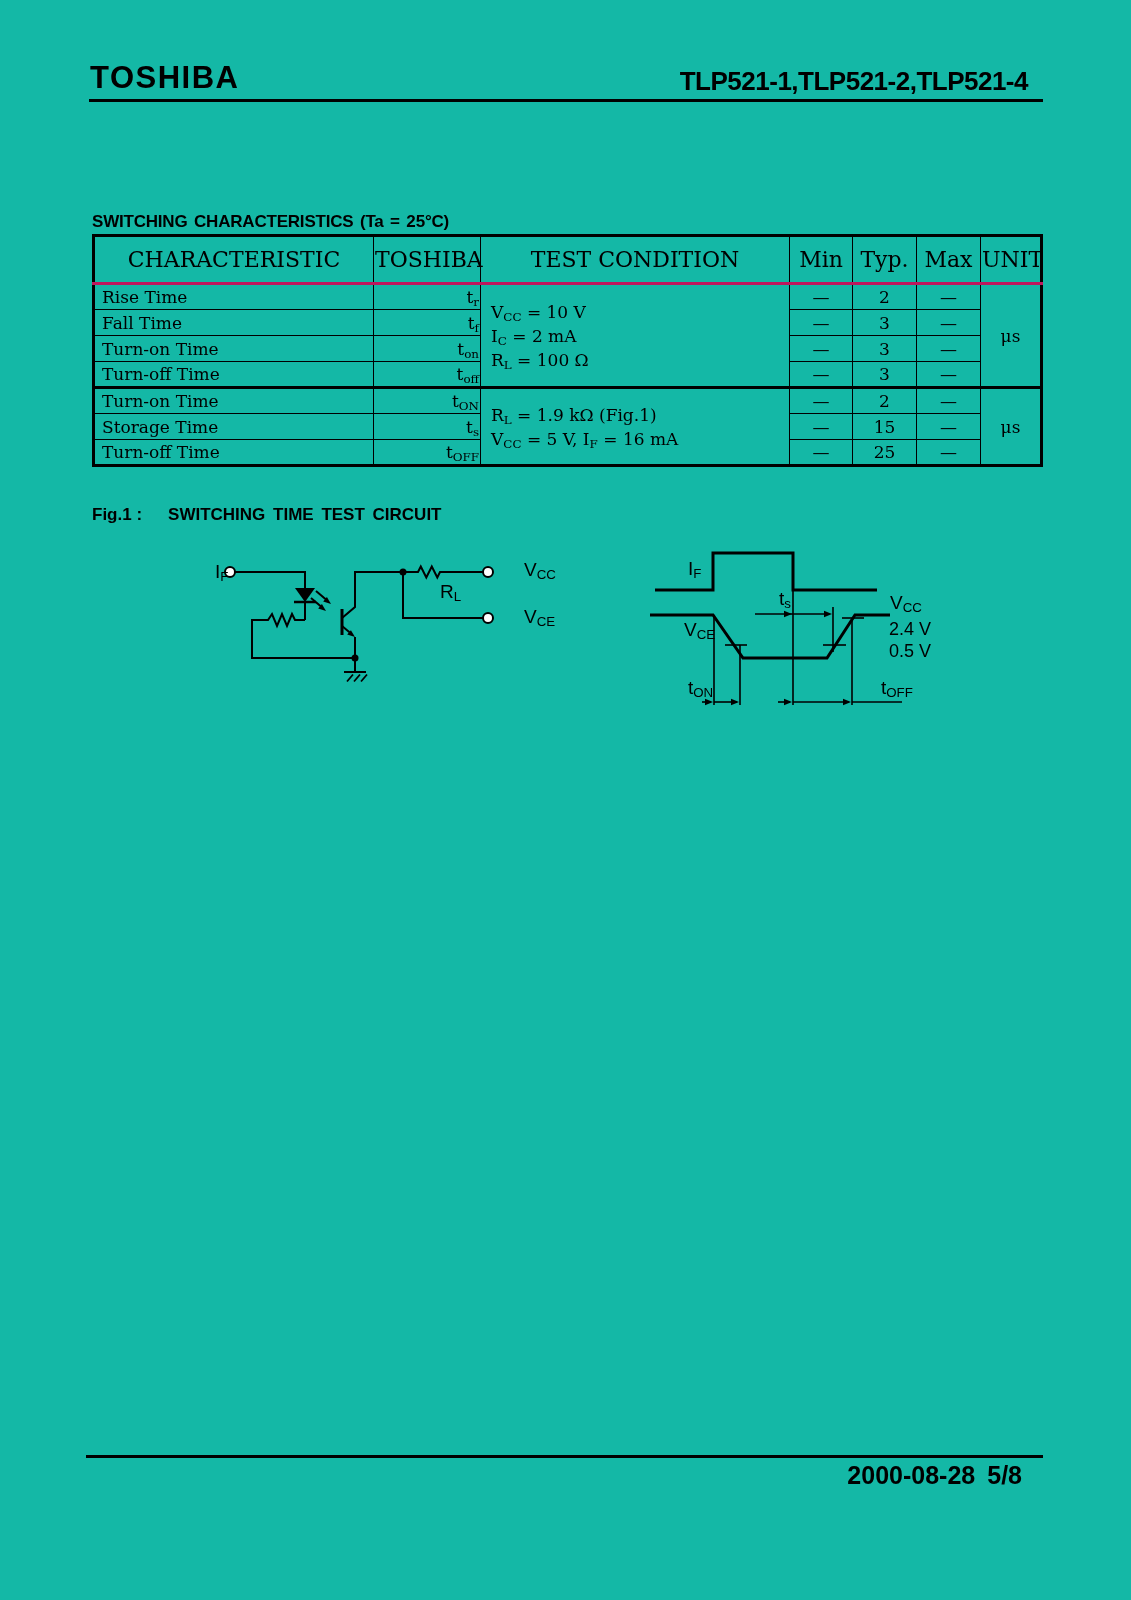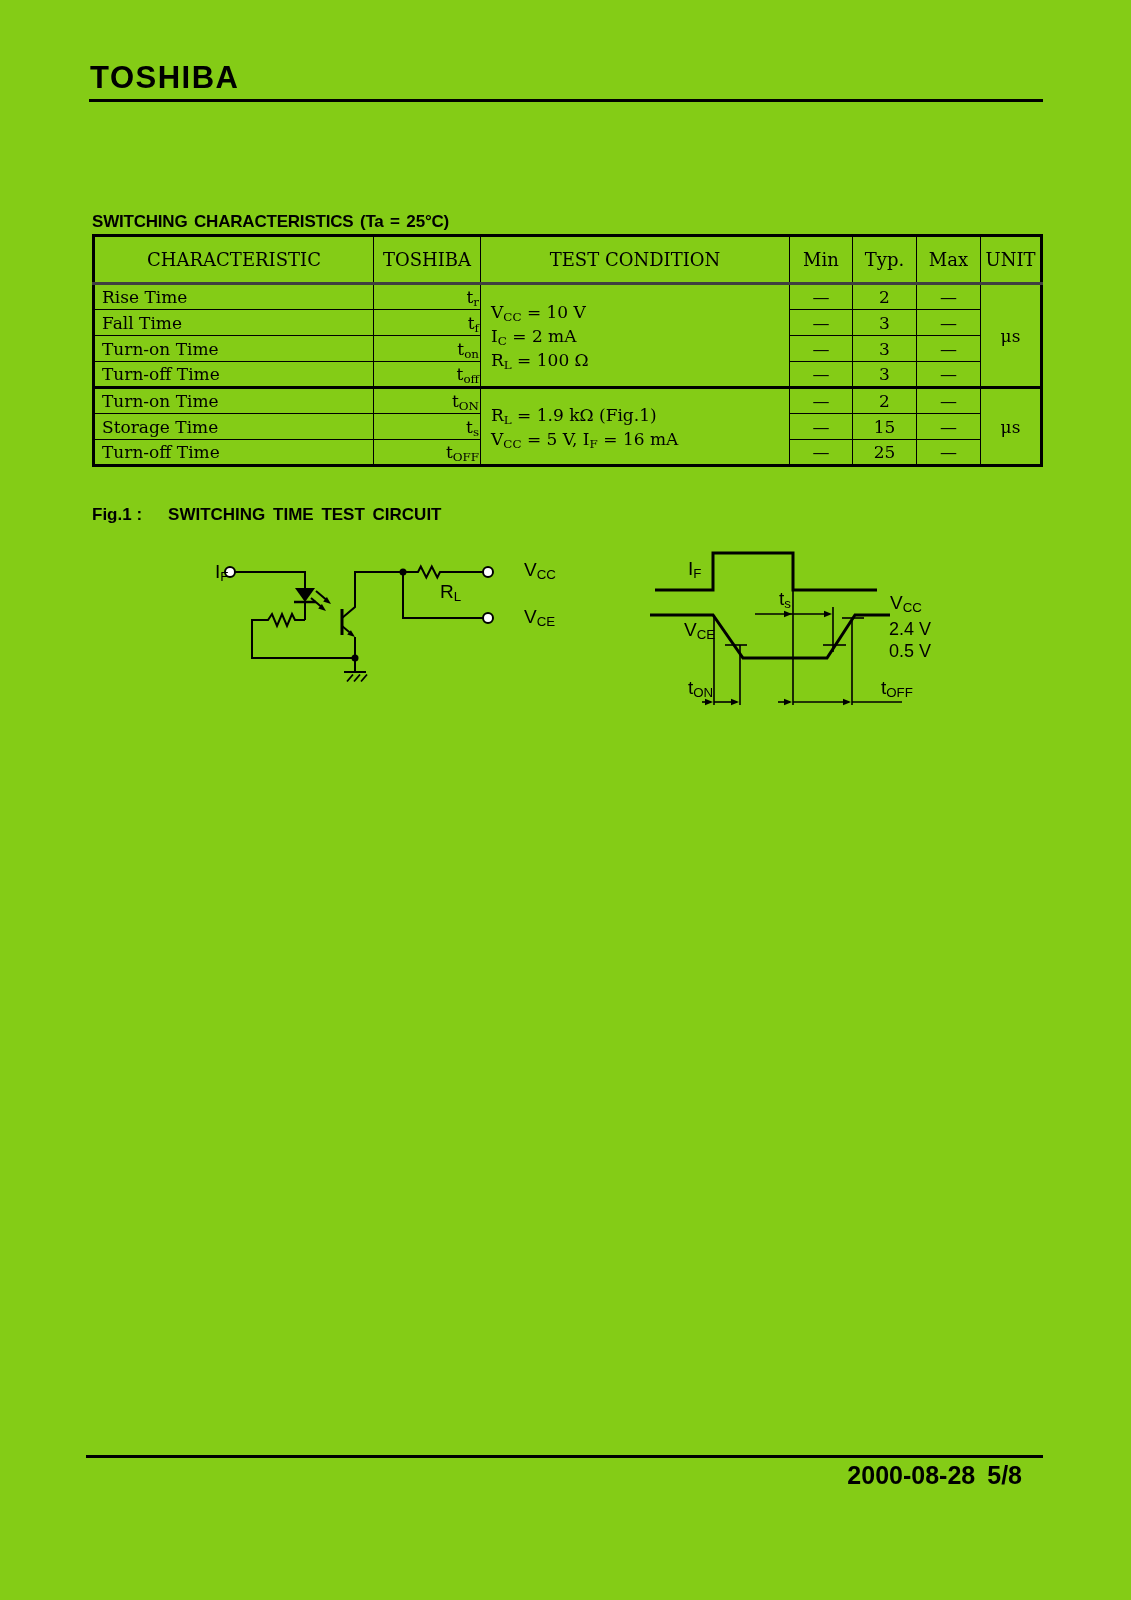--- a/index.html
+++ b/index.html
@@ -1,39 +1,39 @@
 <!DOCTYPE html>
 <html><head>
 <meta charset="utf-8">
 <style>
   html,body{margin:0;padding:0;background:#e8e8e8;}
   .page{
     position:relative;width:1131px;height:1600px;margin:0 auto;
-    background:#84cc16;color:#000;overflow:hidden;
+    background:#14b8a6;color:#000;overflow:hidden;
     font-family:"Liberation Sans",sans-serif;
   }
   .abs{position:absolute;}
   
   .brand{left:90px;top:60px;font-size:31px;font-weight:bold;letter-spacing:1.5px;}
   .partnums{right:103px;top:66px;font-size:26px;font-weight:bold;letter-spacing:-0.5px;}
   .rule{background:#000;height:3px;}
   .rule-top{left:89px;top:99px;width:954px;}
   .rule-bottom{left:86px;top:1455px;width:957px;}
   
   .section-title{left:92px;top:212px;font-size:17px;font-weight:bold;letter-spacing:-0.2px;word-spacing:2px;}
   
   .spec-table{
     position:absolute;left:92px;top:234px;width:948px;
     border-collapse:collapse;table-layout:fixed;
     font-family:"DejaVu Serif",serif;
   }
   .spec-table,
   .spec-table td,.spec-table th{border:1.5px solid #000;}
   .spec-table{border:3px solid #000;}
-  .spec-table thead th{border-bottom:3px solid #404040;font-weight:normal;font-size:18px;}
+  .spec-table thead th{border-bottom:3px solid #be185d;font-weight:normal;font-size:22px;}
   .spec-table thead tr{height:48px;}
   .spec-table tbody tr{height:26px;}
   .spec-table tbody td{font-size:17px;}
   tr.group-divider td{border-top:3px solid #000;}
   .c-char{text-align:left;padding-left:7px;}
   .c-sym{text-align:right;}
   .c-cond{text-align:left;padding-left:10px;vertical-align:middle;}
   .c-cond div{line-height:24px;}
   .c-num{text-align:center;}
   .c-unit{text-align:center;}
@@ -53,20 +53,21 @@
   
   .footer-text{right:109px;top:1461px;font-size:25px;font-weight:bold;}
   .footer-text .pageno{margin-left:12px;}
 </style>
 </head>
 <body>
 
 <div class="page">
 
   <div class="abs brand">TOSHIBA</div>
+  <div class="abs partnums">TLP521-1,TLP521-2,TLP521-4</div>
   <div class="abs rule rule-top"></div>
 
   <div class="abs section-title">SWITCHING CHARACTERISTICS (Ta = 25°C)</div>
 
   <table class="spec-table">
     <colgroup>
       <col style="width:280px">
         <col style="width:107px">
         <col style="width:309px">
       <col style="width:63px">

